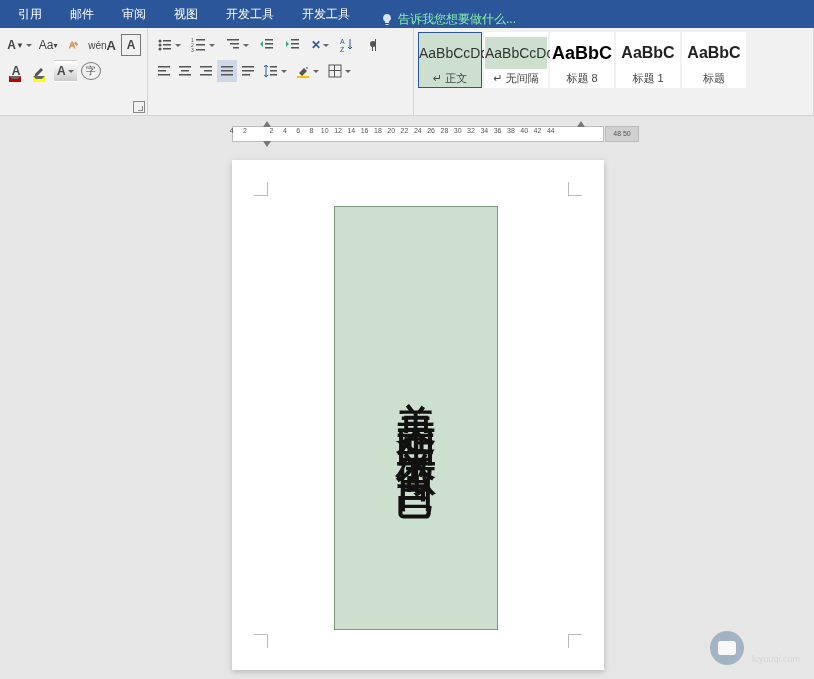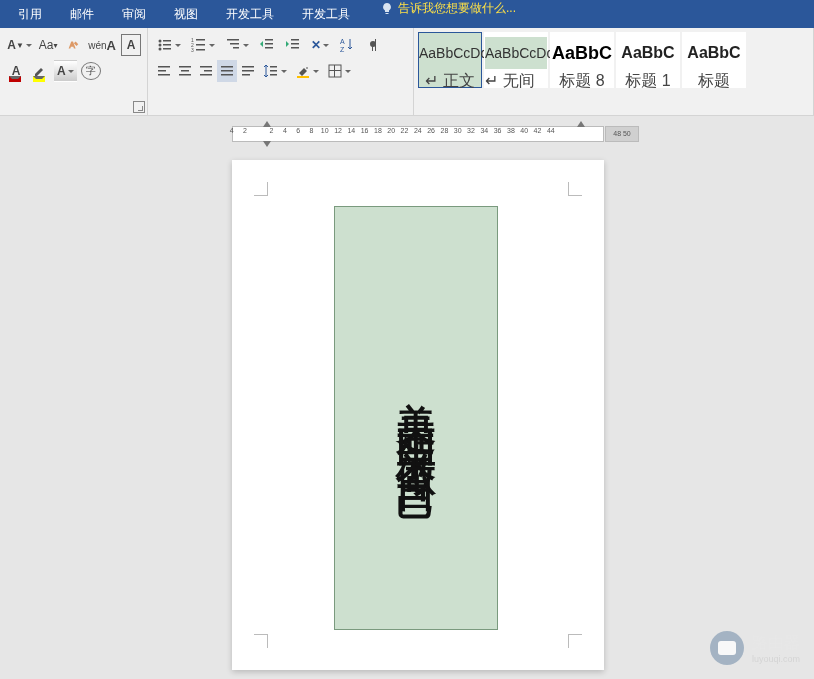--- a/index.html
+++ b/index.html
@@ -9,36 +9,36 @@
       width: 814px;
       height: 679px;
       overflow: hidden;
       font-size: 12px;
     }
     .menubar {
       background: #2b579a;
       color: #fff;
       height: 28px;
       display: flex;
-      align-items: flex-start;
+      align-items: flex-end;
       padding: 0 4px;
     }
     .menubar .menu-item {
       padding: 0 14px;
       height: 100%;
       display: flex;
       align-items: center;
       cursor: pointer;
     }
     .tellme {
       display: flex;
       align-items: center;
       gap: 4px;
       padding-left: 16px;
-      color: #fde047;
+      color: #86efac;
     }
     .tellme .bulb {
       width: 14px;
       height: 14px;
       display: inline-flex;
       align-items: center;
       justify-content: center;
     }
     .ribbon {
       background: #f1f1f1;
@@ -151,21 +151,21 @@
     .style-item.alt-bg .preview { background: #cde0cf; width: 100%; text-align: center; }
     .style-item .preview {
       font-size: 14px;
       height: 32px;
       line-height: 32px;
       color: #333;
     }
     .style-item .preview.big { font-weight: bold; font-size: 18px; color: #000; }
     .style-item .preview.heading { font-weight: bold; font-size: 16px; color: #222; }
     .style-item .name {
-      font-size: 16px;
+      font-size: 11px;
       color: #444;
       margin-top: 2px;
     }
     
     .workspace {
       height: calc(100% - 28px - 88px);
       background: #e6e6e6;
       position: relative;
       overflow: hidden;
     }

